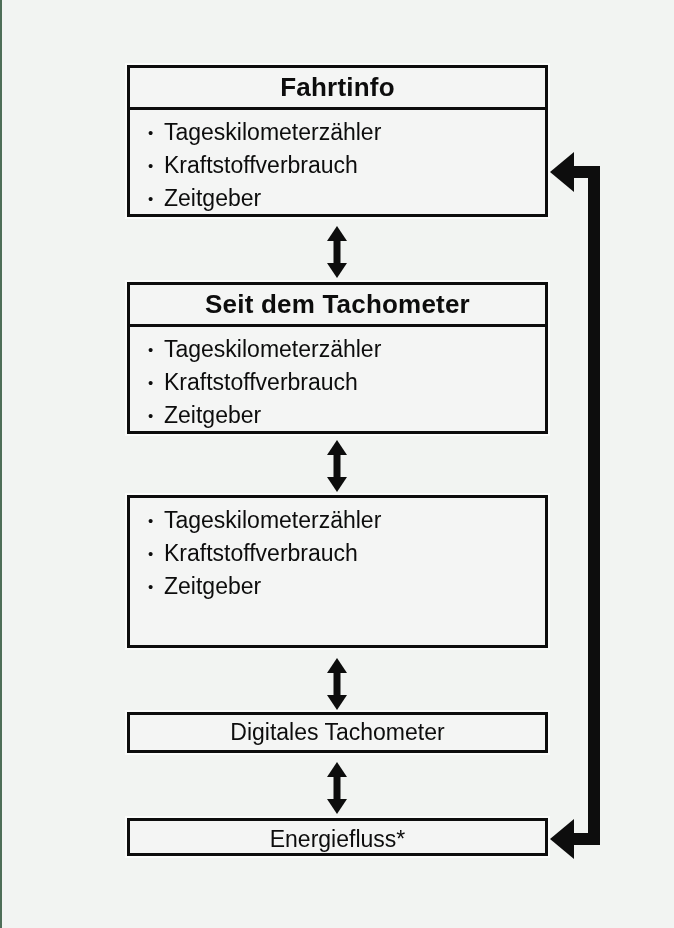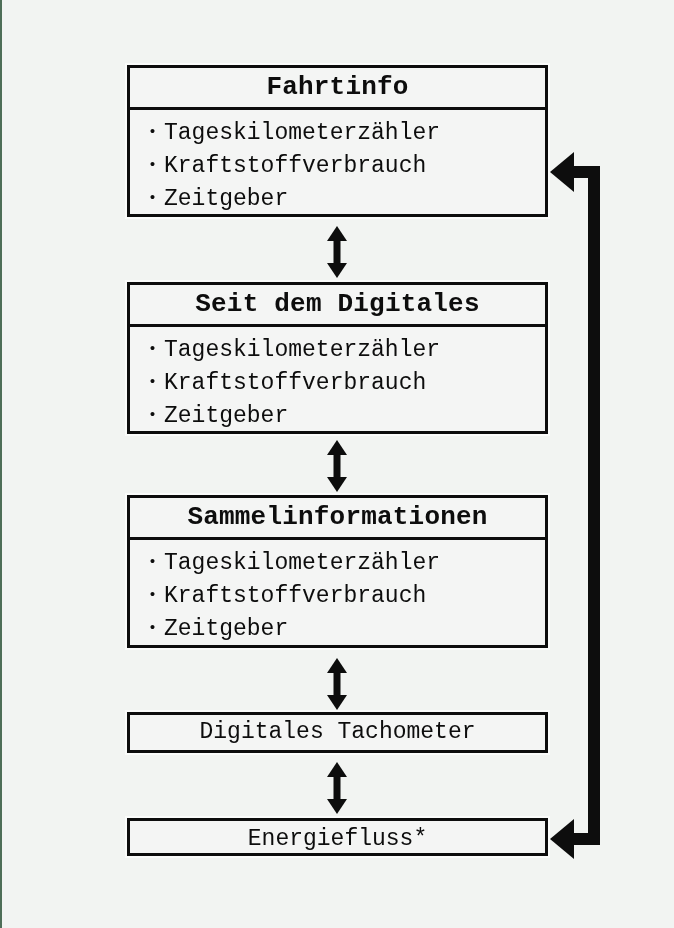--- a/index.html
+++ b/index.html
@@ -23,21 +23,20 @@
     background: #4e6e58;
   }
   .box {
     position: absolute;
     left: 127px;
     width: 421px;
     box-sizing: border-box;
     border: 3px solid #0d0d0d;
     background: #f4f5f4;
     box-shadow: 0 0 0 2px #fbfcfb;
-    font-family: Liberation Mono, monospace;
   }
   .box-title {
     height: 39px;
     line-height: 39px;
     border-bottom: 3px solid #0d0d0d;
     text-align: center;
     font-weight: bold;
     font-size: 26px;
     letter-spacing: 0.2px;
   }
@@ -108,21 +107,21 @@
     </div>
   </div>
 
   <svg class="varrow va1" viewBox="0 0 24 52">
     <polygon points="12,0 2,15 22,15" fill="#0d0d0d"></polygon>
     <rect x="8.5" y="13" width="7" height="26" fill="#0d0d0d"></rect>
     <polygon points="12,52 2,37 22,37" fill="#0d0d0d"></polygon>
   </svg>
 
   <div class="box box2">
-    <div class="box-title">Seit dem Digitales</div>
+    <div class="box-title">Seit dem Tachometer</div>
     <div class="box-body">
       <div class="bullet-line">
         <span class="dot">•</span>
         <span>Tageskilometerzähler</span>
       </div>
       <div class="bullet-line">
         <span class="dot">•</span>
         <span>Kraftstoffverbrauch</span>
       </div>
       <div class="bullet-line">
@@ -132,21 +131,20 @@
     </div>
   </div>
 
   <svg class="varrow va2" viewBox="0 0 24 52">
     <polygon points="12,0 2,15 22,15" fill="#0d0d0d"></polygon>
     <rect x="8.5" y="13" width="7" height="26" fill="#0d0d0d"></rect>
     <polygon points="12,52 2,37 22,37" fill="#0d0d0d"></polygon>
   </svg>
 
   <div class="box box3">
-    <div class="box-title">Sammelinformationen</div>
     <div class="box-body">
       <div class="bullet-line">
         <span class="dot">•</span>
         <span>Tageskilometerzähler</span>
       </div>
       <div class="bullet-line">
         <span class="dot">•</span>
         <span>Kraftstoffverbrauch</span>
       </div>
       <div class="bullet-line">

